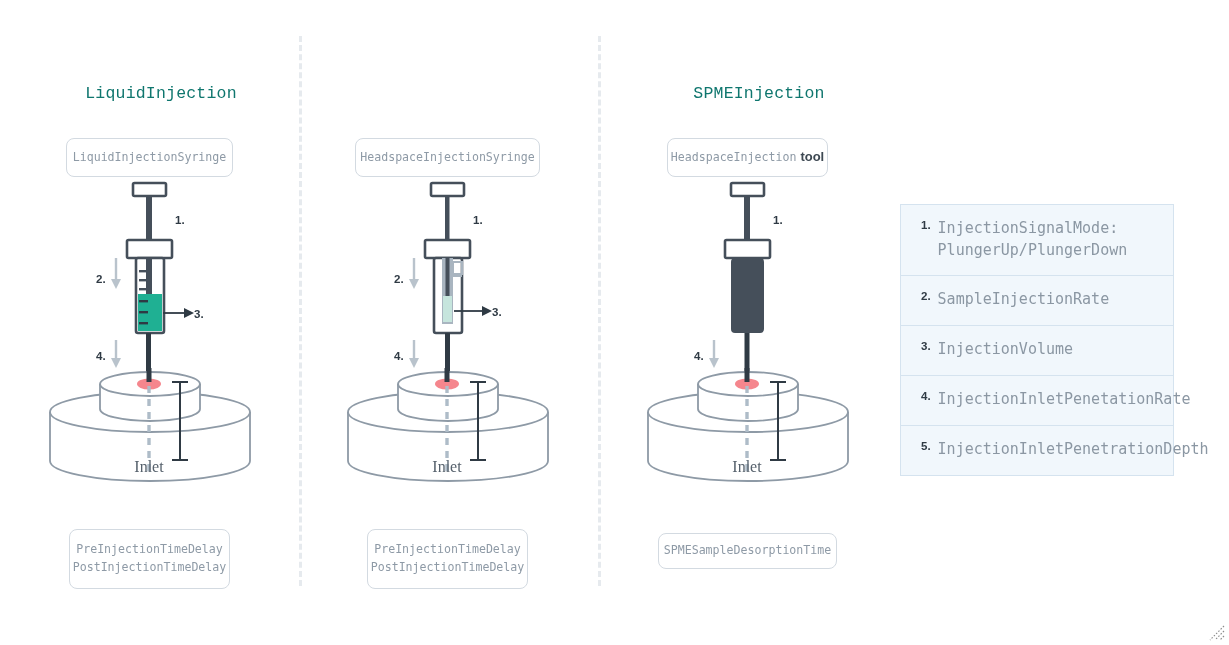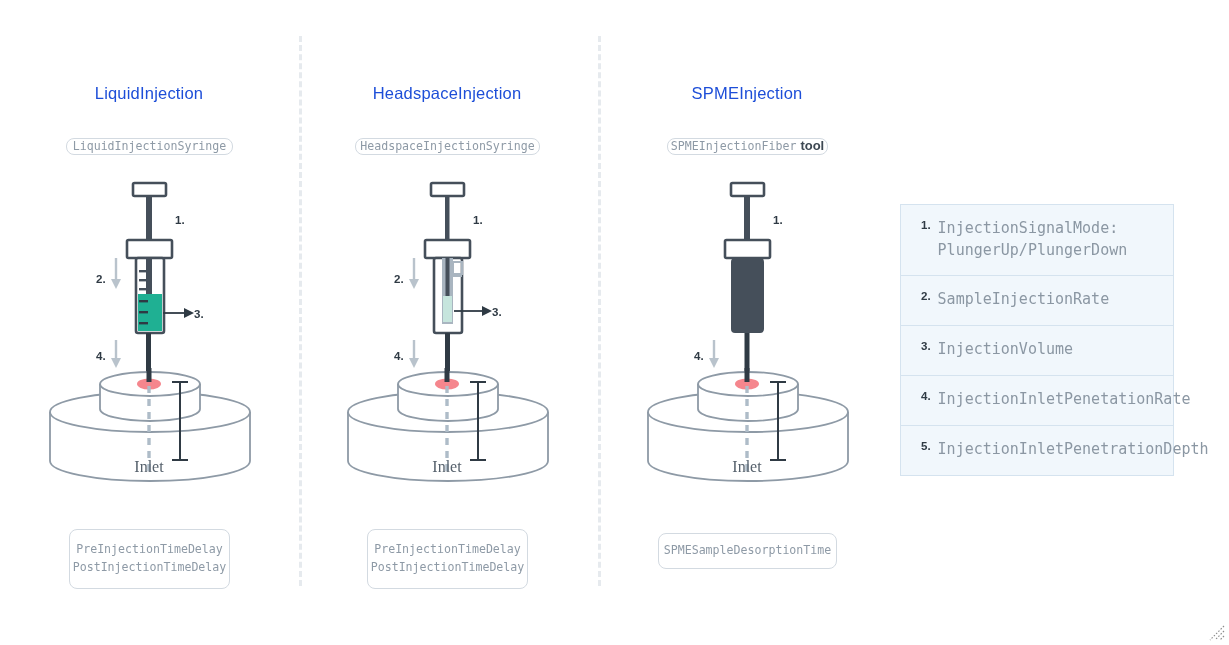--- a/index.html
+++ b/index.html
@@ -34,45 +34,46 @@
     top: 0;
     width: 298px;
     height: 645px;
   }
   .col-title {
     position: absolute;
     top: 84px;
     left: 0;
     width: 298px;
     text-align: center;
-    font-family: Liberation Sans, sans-serif;
+    font-family: Liberation Mono, monospace;
     font-size: 16.5px;
-    color: #1d4ed8;
+    color: #0f766e;
     letter-spacing: 0.2px;
+    padding-left: 12px;
   }
 
   
   .pill {
     position: absolute;
     box-sizing: border-box;
     border: 1.3px solid #d3dae1;
     border-radius: 8px;
     background: #ffffff;
     font-family: "DejaVu Sans Mono", monospace;
     font-size: 11.6px;
     color: #8e9aa6;
     display: flex;
     align-items: center;
     justify-content: center;
     line-height: 1.55;
     white-space: nowrap;
   }
   .pill.top {
     top: 138px;
-    height: 17px;
+    height: 39px;
   }
   .pill.bottom {
     top: 529px;
     height: 60px;
     flex-direction: column;
     justify-content: center;
   }
   .pill.bottom.single {
     top: 533px;
     height: 36px;
@@ -243,21 +244,20 @@
 
     <div class="inlet-label">Inlet</div>
 
     <div class="pill bottom" style="left:69px;width:161px;">
       <span>PreInjectionTimeDelay</span>
       <span>PostInjectionTimeDelay</span>
     </div>
   </div>
 
   <div class="column" style="left:298px;">
-    <div class="col-title">HeadspaceInjection</div>
 
     <div class="pill top" style="left:57px;width:185px;">
       <span>HeadspaceInjectionSyringe</span>
     </div>
 
     <svg class="syringe" viewBox="0 0 298 200">
 
       <rect x="133" y="5" width="33" height="13" rx="1.5" fill="#ffffff" stroke="#454f5a" stroke-width="2.6"></rect>
       <rect x="147" y="18" width="4.5" height="48" fill="#454f5a"></rect>
 
@@ -310,21 +310,21 @@
     <div class="pill bottom" style="left:69px;width:161px;">
       <span>PreInjectionTimeDelay</span>
       <span>PostInjectionTimeDelay</span>
     </div>
   </div>
 
   <div class="column" style="left:598px;">
     <div class="col-title">SPMEInjection</div>
 
     <div class="pill top" style="left:69px;width:161px;">
-      <span>SPMEInjectionFiber</span>
+      <span>HeadspaceInjection</span>
         <span class="tool-word">tool</span>
     </div>
 
     <svg class="syringe" viewBox="0 0 298 200">
 
       <rect x="133" y="5" width="33" height="13" rx="1.5" fill="#ffffff" stroke="#454f5a" stroke-width="2.6"></rect>
       <rect x="146" y="18" width="6" height="48" fill="#454f5a"></rect>
 
       <rect x="127" y="62" width="45" height="18" rx="1.5" fill="#ffffff" stroke="#454f5a" stroke-width="2.6"></rect>
 

